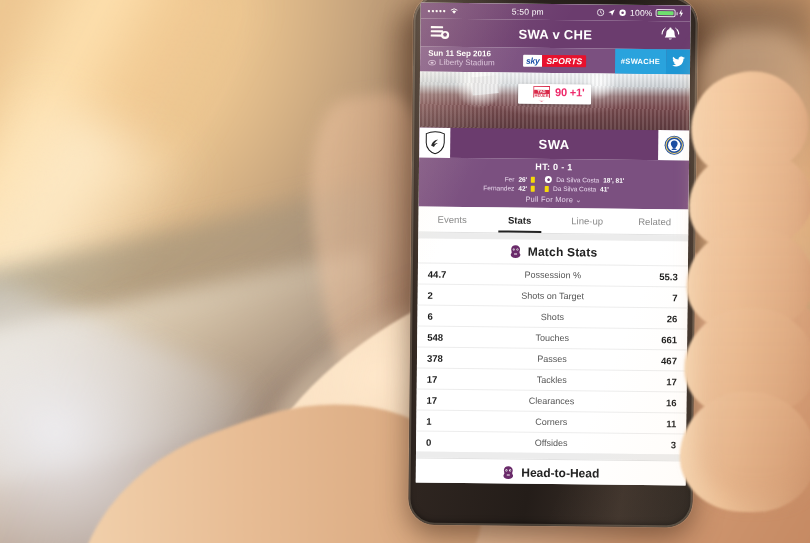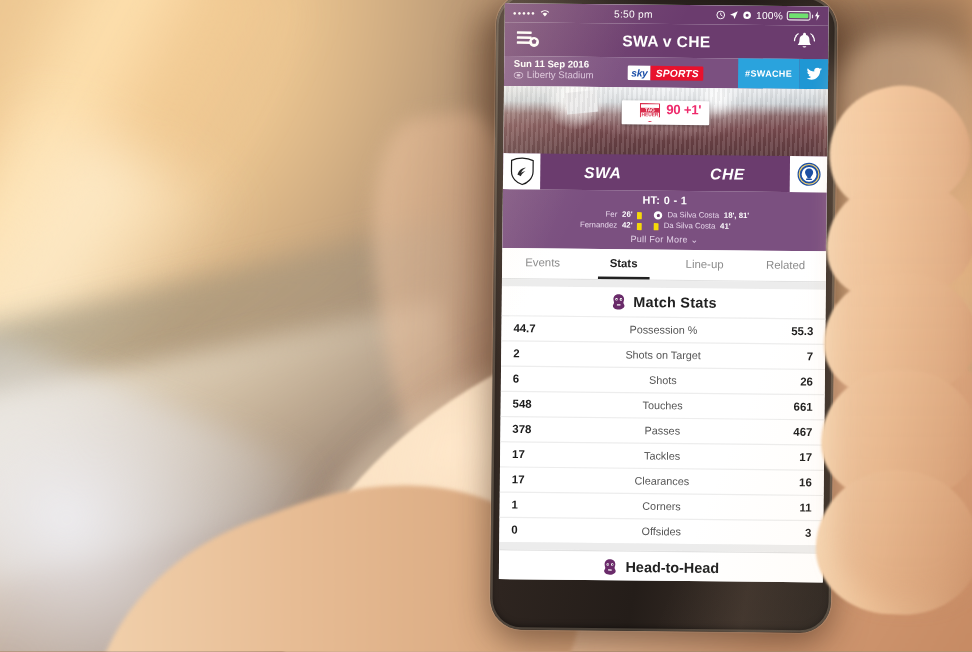--- a/index.html
+++ b/index.html
@@ -200,21 +200,21 @@
     position:relative;display:flex;align-items:stretch;height:30px;background:#6b3c6e;
     margin-top:-1px;z-index:2;
   }
   .crest{
     width:31px;background:#fff;display:flex;align-items:center;justify-content:center;
     flex:0 0 auto;
   }
   .crest svg{display:block;}
   .tname{
     flex:1;display:flex;align-items:center;justify-content:center;
-    color:#fff;font-weight:bold;font-size:13px;letter-spacing:.5px;font-style:italic;
+    color:#fff;font-weight:bold;font-size:13px;letter-spacing:.5px;
   }
   .score{
     flex:0 0 auto;width:64px;background:#ee2a6b;color:#fff;
     display:flex;align-items:center;justify-content:center;
     font-size:19px;font-weight:bold;letter-spacing:1px;
   }
 
   
   .ht-wrap{background:#7b5080;padding:3px 0 2px;}
   .ht{text-align:center;color:#fff;font-size:9px;font-weight:bold;letter-spacing:.3px;}
@@ -407,21 +407,20 @@
     </div>
 
     <div class="scoreline">
       <div class="crest">
         <svg width="22" height="24" viewBox="0 0 22 24">
           <path d="M11 1 C16 1 20 3 20 3 v9 c0 6 -5 10 -9 11 C7 22 2 18 2 12 V3 s4 -2 9 -2 Z" fill="#fff" stroke="#1a1a1a" stroke-width="1"></path>
           <path d="M7 15 c1 -4 4 -6 7 -6 c-2 1 -3.4 2.6 -4 4.4 c1.3 -1 2.6 -1.3 3.6 -1.2 c-1.8 .8 -3.2 2.3 -3.8 4 c-1 -.6 -2 -1 -2.8 -1.2 Z" fill="#2b2b2b"></path>
         </svg>
       </div>
       <div class="tname">SWA</div>
-      <div class="tname">CHE</div>
       <div class="crest">
         <svg width="22" height="24" viewBox="0 0 22 24">
           <circle cx="11" cy="12" r="9.6" fill="#1d4fa3"></circle>
           <circle cx="11" cy="12" r="8.2" fill="none" stroke="#f2d06b" stroke-width="1"></circle>
           <circle cx="11" cy="12" r="6.2" fill="#fff"></circle>
           <path d="M11 7.2 c2.2 0 3.4 1.6 3.4 3.2 c0 2.2 -2.2 3.2 -2.2 5 h-2.4 c0 -1.8 -2.2 -2.8 -2.2 -5 c0 -1.6 1.2 -3.2 3.4 -3.2 Z" fill="#1d4fa3"></path>
           <path d="M8.6 15.6 h4.8 v1.2 H8.6 Z" fill="#1d4fa3"></path>
         </svg>
       </div>
     </div>

